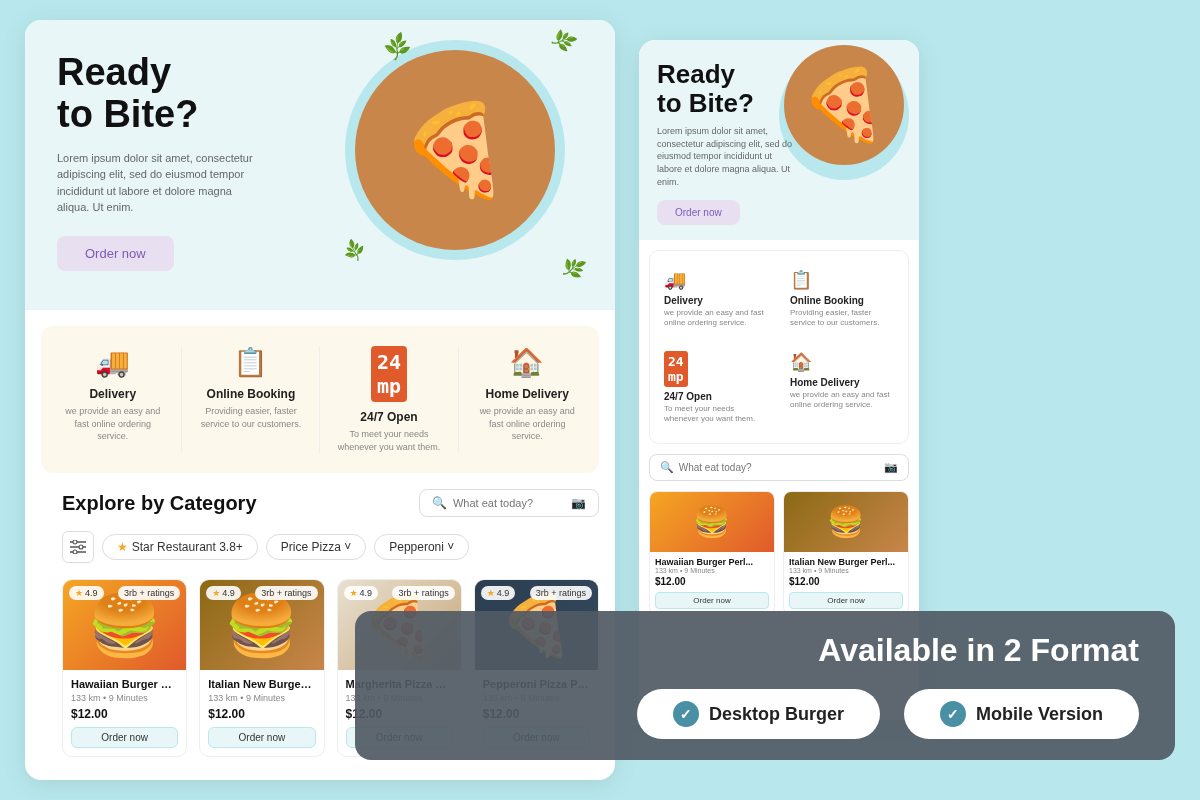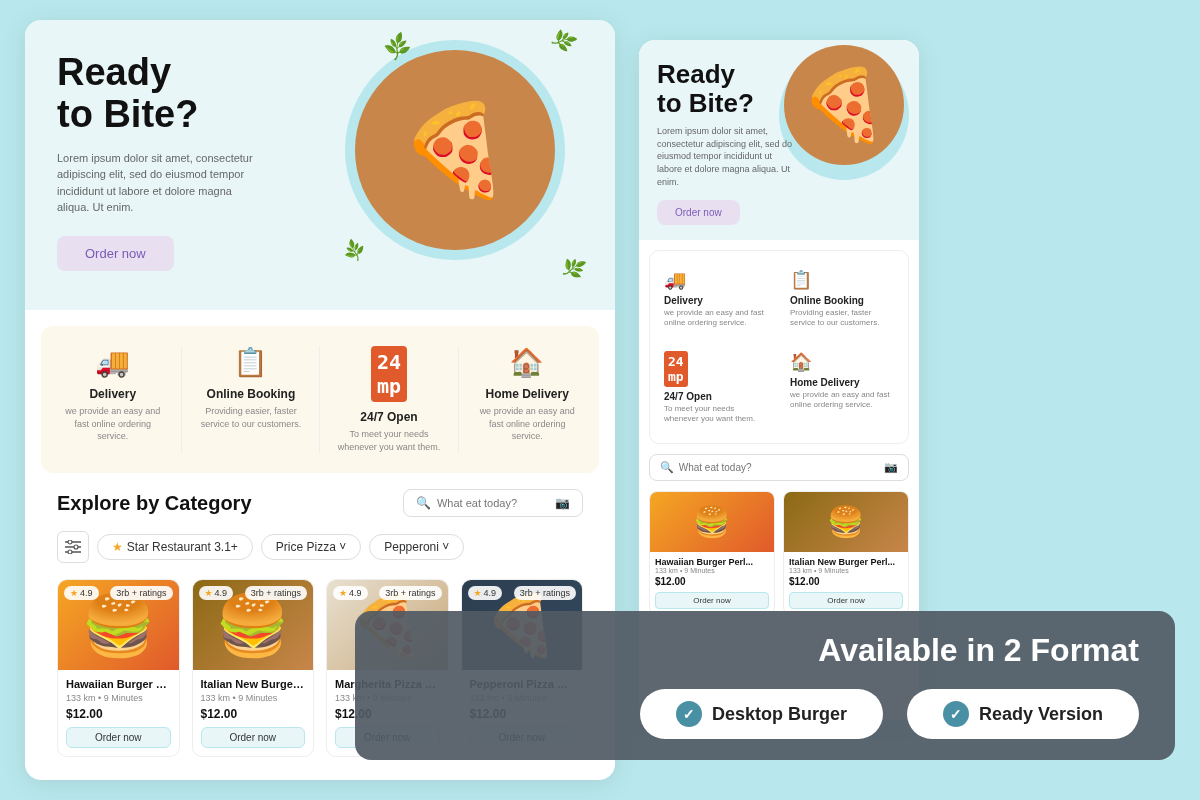--- a/index.html
+++ b/index.html
@@ -108,21 +108,22 @@
     }
 
     .service-desc {
       font-size: 9px;
       color: #888;
       line-height: 1.4;
     }
 
     
     .category-section {
-      padding: 0 32px;
+      padding: 0 16px;
+      margin-left: 21px;
     }
 
     .category-header {
       display: flex;
       justify-content: space-between;
       align-items: center;
       margin-bottom: 14px;
     }
 
     .category-title {
@@ -629,21 +630,21 @@
             <line x1="0" y1="2" x2="16" y2="2" stroke="#555" stroke-width="1.5"></line>
             <line x1="0" y1="7" x2="16" y2="7" stroke="#555" stroke-width="1.5"></line>
             <line x1="0" y1="12" x2="16" y2="12" stroke="#555" stroke-width="1.5"></line>
             <circle cx="5" cy="2" r="2" fill="#fff" stroke="#555" stroke-width="1.2"></circle>
             <circle cx="11" cy="7" r="2" fill="#fff" stroke="#555" stroke-width="1.2"></circle>
             <circle cx="5" cy="12" r="2" fill="#fff" stroke="#555" stroke-width="1.2"></circle>
           </svg>
         </div>
         <button class="filter-chip">
           <span style="color:#f5a623;">★</span>
-          <span>Star Restaurant 3.1+</span>
+          <span>Star Restaurant 3.8+</span>
         </button>
         <button class="filter-chip">
           <span>Price Pizza ˅</span>
         </button>
         <button class="filter-chip">
           <span>Pepperoni ˅</span>
         </button>
       </div>
 
       <div class="food-grid">
@@ -785,18 +786,18 @@
 
   <div class="overlay-banner">
     <div class="overlay-title">Available in 2 Format</div>
     <div class="overlay-buttons">
       <button class="version-btn">
         <div class="check-circle">✓</div>
         <span>Desktop Burger</span>
       </button>
       <button class="version-btn">
         <div class="check-circle">✓</div>
-        <span>Ready Version</span>
+        <span>Mobile Version</span>
       </button>
     </div>
   </div>
 
 </div>
 
 </body></html>

